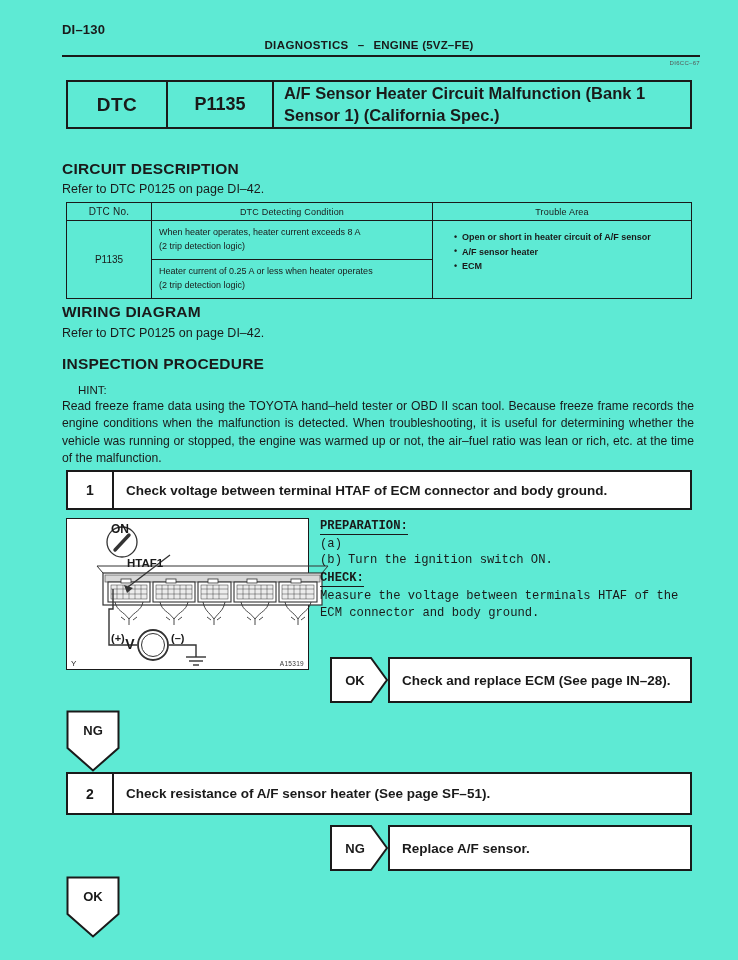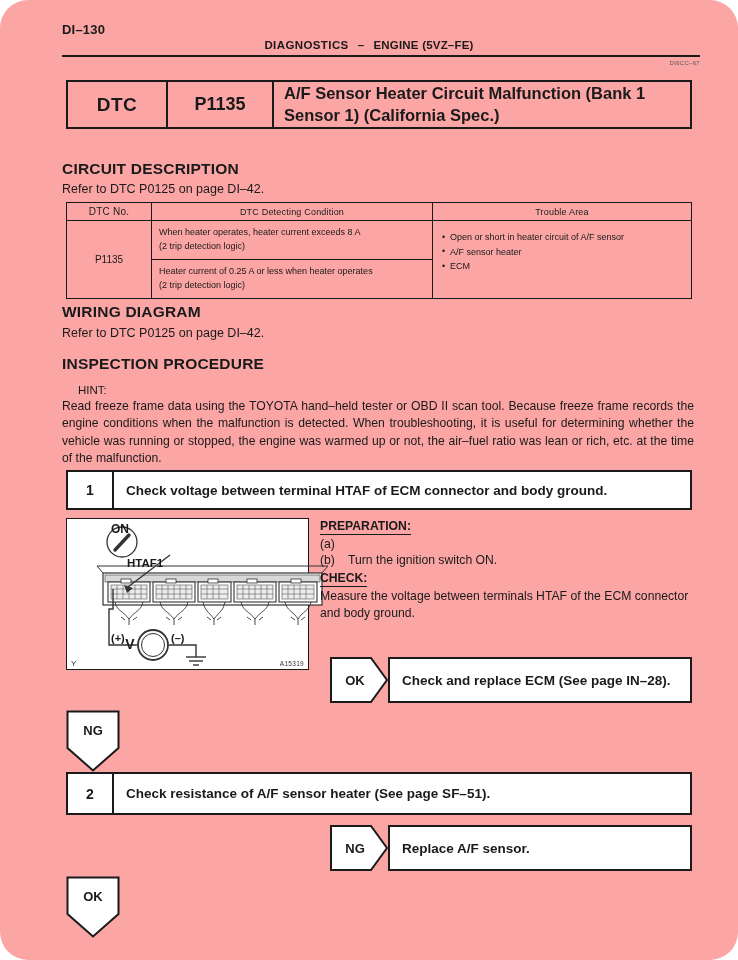--- a/index.html
+++ b/index.html
@@ -11,22 +11,21 @@
     width: 738px;
     height: 960px;
     position: relative;
     font-family: "Liberation Sans", sans-serif;
     color: #1a1a1a;
     overflow: hidden;
   }
   .page {
     position: absolute;
     inset: 0;
-    background: #fca5a5;
-    border-radius: 28px;
+    background: #5eead4;
   }
 
   
   .page-num {
     position: absolute;
     left: 62px;
     top: 22px;
     font-size: 13px;
     font-weight: bold;
     letter-spacing: 0.2px;
@@ -133,24 +132,25 @@
     text-align: center;
     font-size: 10px;
   }
   .dt-cond {
     width: 266px;
     padding: 5px 7px !important;
     line-height: 1.55;
     font-size: 9px;
   }
   .dt-trouble {
-    padding: 9px 9px !important;
+    padding: 9px 21px !important;
     vertical-align: top !important;
     line-height: 1.62;
     font-size: 9px;
+    font-weight: bold;
   }
   .dt-trouble ul { margin: 0; padding: 0; list-style: none; }
   .dt-trouble li { position: relative; padding-left: 8px; }
   .dt-trouble li:before {
     content: "\2022";
     position: absolute; left: 0; top: -0.5px;
   }
 
   
   .hint-label {
@@ -233,20 +233,21 @@
   }
 
   
   .proc {
     position: absolute;
     left: 320px;
     top: 518px;
     width: 374px;
     font-size: 12.2px;
     line-height: 1.38;
+    font-family: Liberation Mono, monospace;
   }
   .proc .hd {
     font-weight: bold;
     display: inline-block;
     border-bottom: 1.4px solid #1a1a1a;
     line-height: 1.12;
     margin-bottom: 1px;
   }
   .proc .row { display: flex; }
   .proc .row .mark { width: 28px; flex: none; }

